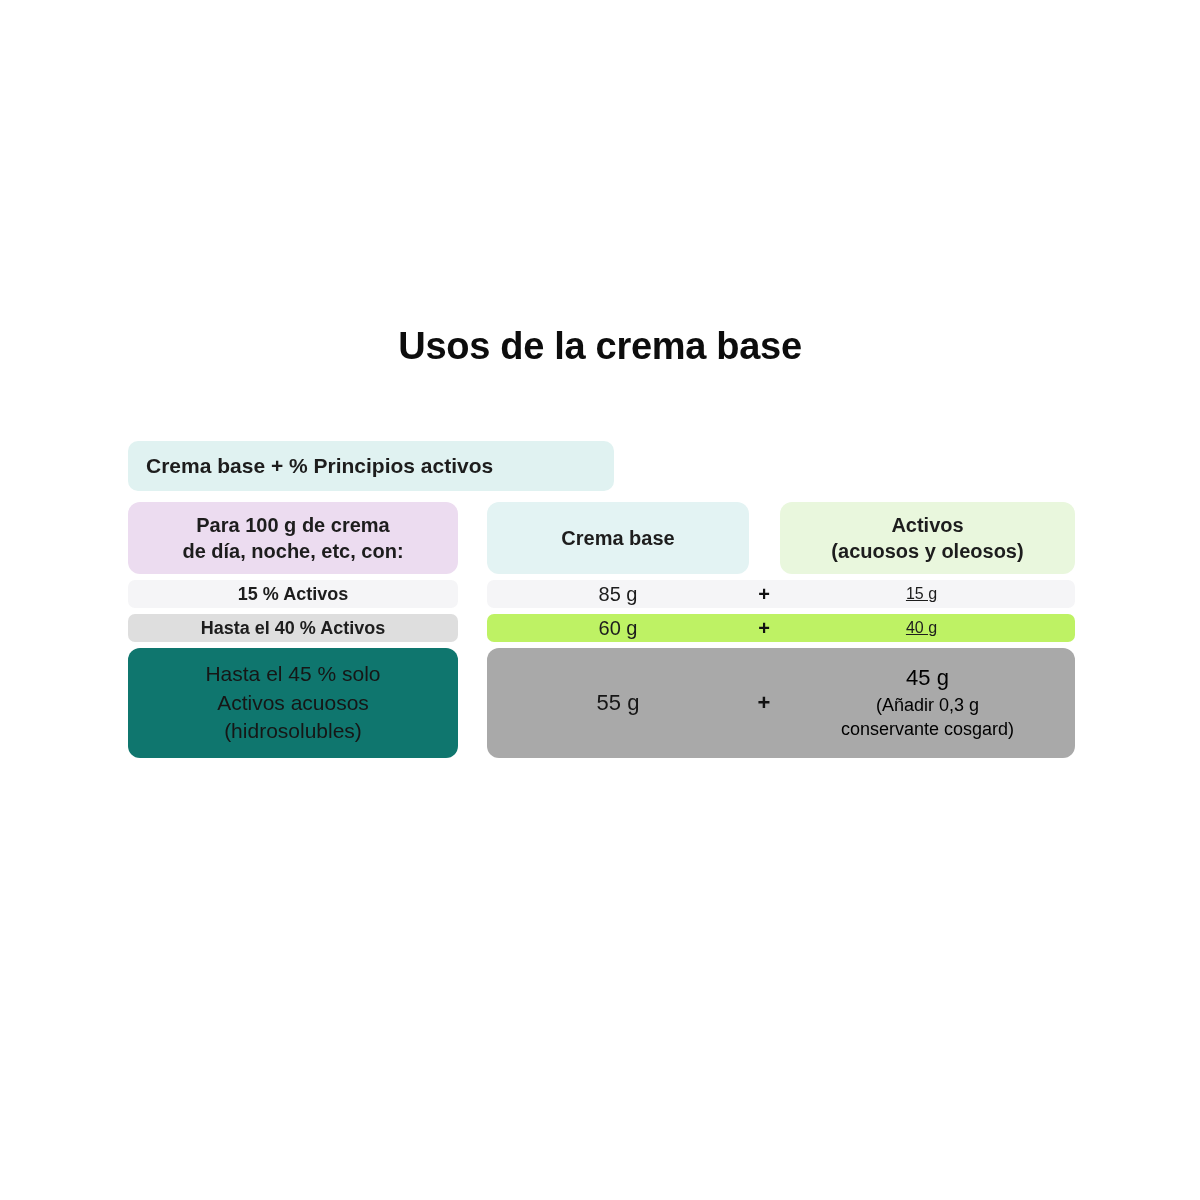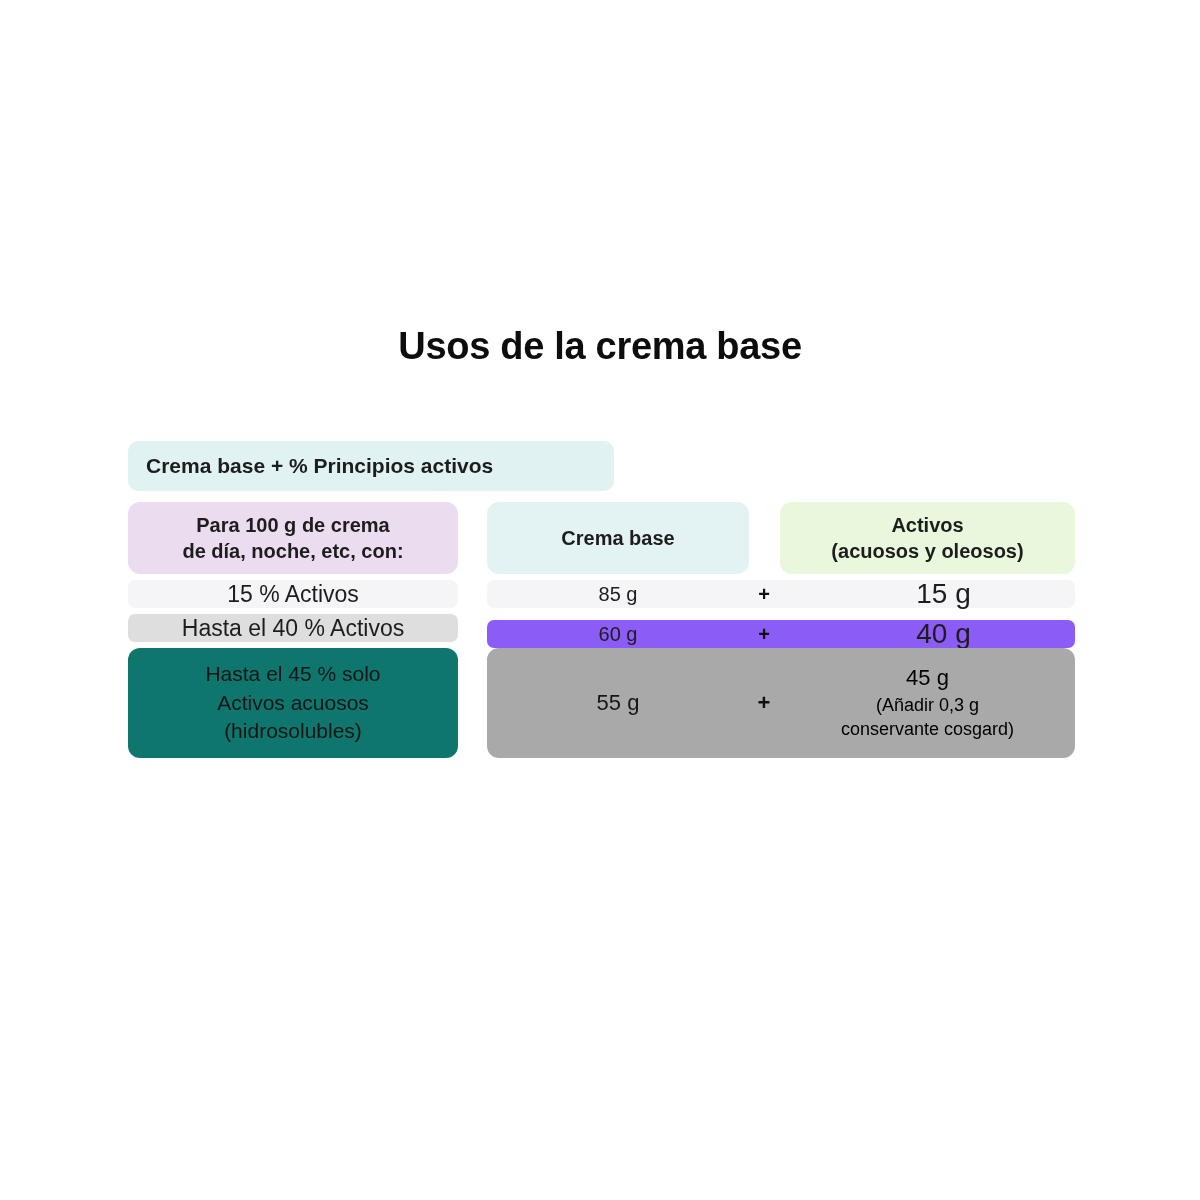--- a/index.html
+++ b/index.html
@@ -94,23 +94,24 @@
   
   .row-label {
     position: absolute;
     left: 128px;
     width: 330px;
     height: 28px;
     border-radius: 7px;
     display: flex;
     align-items: center;
     justify-content: center;
-    font-size: 23px;
-    color: #1d1d1d;
-    box-sizing: border-box;
+    font-size: 18px;
+    color: #1d1d1d;
+    box-sizing: border-box;
+    font-weight: bold;
   }
   .row-values {
     position: absolute;
     left: 487px;
     width: 588px;
     height: 28px;
     border-radius: 7px;
     box-sizing: border-box;
   }
   .row-values .base {
@@ -133,35 +134,36 @@
     height: 28px;
     display: flex;
     align-items: center;
     justify-content: center;
     font-size: 20px;
     font-weight: bold;
     color: #111111;
   }
   .row-values .act {
     position: absolute;
-    left: 309px;
+    left: 287px;
     top: 0;
     width: 295px;
     height: 28px;
     display: flex;
     align-items: center;
     justify-content: center;
-    font-size: 28px;
-    color: #1d1d1d;
+    font-size: 16px;
+    color: #1d1d1d;
+    text-decoration: underline;
   }
 
   .r1-label { top: 580px; background: #f5f5f7; }
   .r1-values { top: 580px; background: #f5f5f7; }
   .r2-label { top: 614px; background: #dedede; }
-  .r2-values { top: 614px; background: #8b5cf6; margin-top: 6px; }
+  .r2-values { top: 614px; background: #bef264; }
 
   
   .big-label {
     position: absolute;
     left: 128px;
     top: 648px;
     width: 330px;
     height: 110px;
     border-radius: 12px;
     background: #0f766e;

